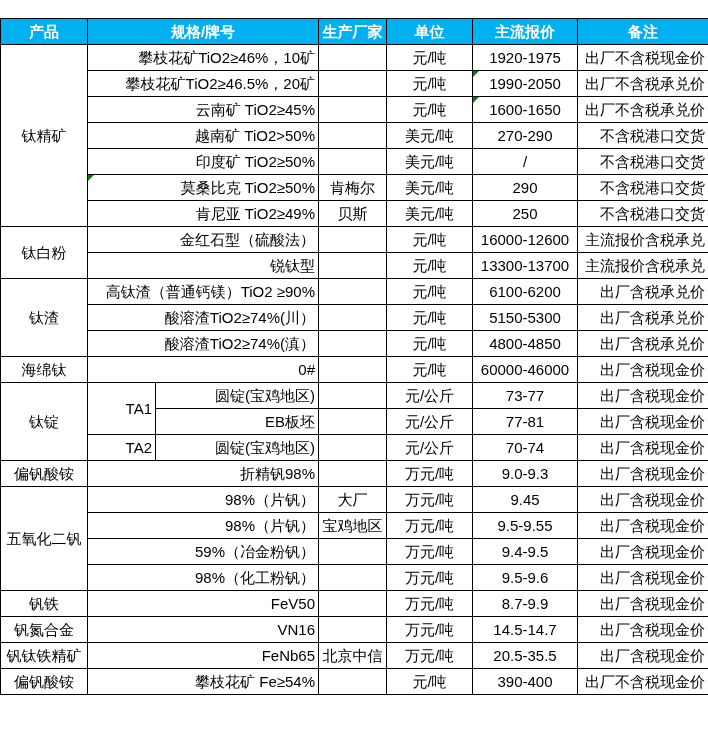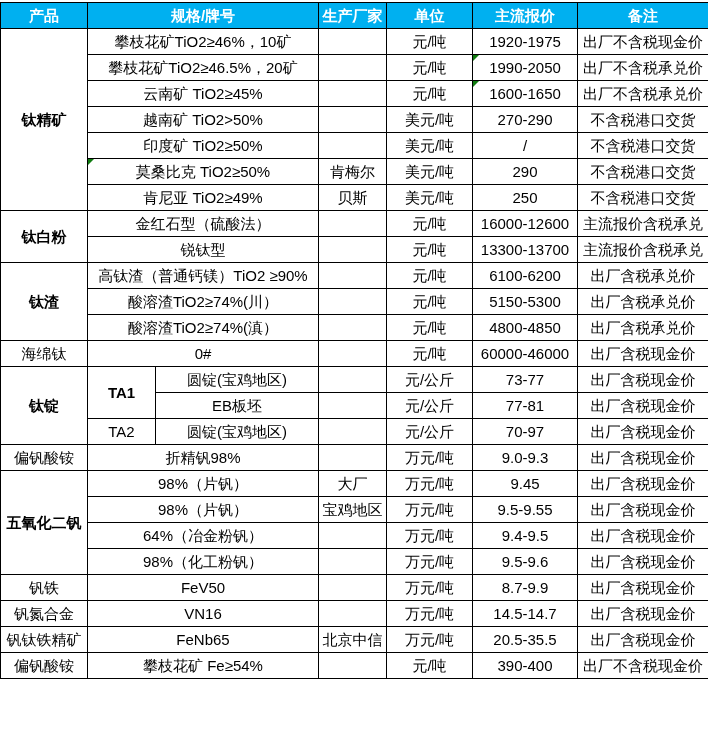--- a/index.html
+++ b/index.html
@@ -20,21 +20,21 @@
     width: 708px;
     height: 731px;
     background: #FFFFFF;
     position: relative;
     overflow: hidden;
   }
   table.price-table {
     border-collapse: collapse;
     table-layout: fixed;
     width: 708px;
-    margin-top: 2px;
+    margin-top: 18px;
   }
   table.price-table th,
   table.price-table td {
     border: 1px solid var(--border-color);
     height: 25px;
     padding: 0 3px;
     font-size: 15px;
     line-height: 25px;
     color: var(--text-color);
     background: var(--cell-bg);
@@ -44,23 +44,23 @@
     vertical-align: middle;
   }
   table.price-table th {
     background: var(--header-bg);
     color: var(--header-text);
     font-weight: bold;
     text-align: center;
     font-size: 15px;
   }
   td.al-c { text-align: center; }
-  td.al-l { text-align: center; padding-left: 4px; }
+  td.al-l { text-align: right; padding-left: 4px; }
   
-  td[rowspan] { vertical-align: middle; font-weight: bold; }
+  td[rowspan] { vertical-align: middle; }
   .flag {
     position: absolute;
     top: 0;
     left: 0;
     width: 0;
     height: 0;
     border-top: 6px solid var(--flag-color);
     border-right: 6px solid transparent;
     pointer-events: none;
   }
@@ -199,21 +199,21 @@
           <td class="al-c"></td>
           <td class="al-c">元/公斤</td>
           <td class="al-c">77-81</td>
           <td class="al-l">出厂含税现金价</td>
         </tr>
         <tr>
           <td class="al-l">TA2</td>
           <td class="al-l">圆锭(宝鸡地区)</td>
           <td class="al-c"></td>
           <td class="al-c">元/公斤</td>
-          <td class="al-c">70-97</td>
+          <td class="al-c">70-74</td>
           <td class="al-l">出厂含税现金价</td>
         </tr>
         <tr>
           <td class="al-c">偏钒酸铵</td>
           <td colspan="2" class="al-l">折精钒98%</td>
           <td class="al-c"></td>
           <td class="al-c">万元/吨</td>
           <td class="al-c">9.0-9.3</td>
           <td class="al-l">出厂含税现金价</td>
         </tr>
@@ -226,21 +226,21 @@
           <td class="al-l">出厂含税现金价</td>
         </tr>
         <tr>
           <td colspan="2" class="al-l">98%（片钒）</td>
           <td class="al-c">宝鸡地区</td>
           <td class="al-c">万元/吨</td>
           <td class="al-c">9.5-9.55</td>
           <td class="al-l">出厂含税现金价</td>
         </tr>
         <tr>
-          <td colspan="2" class="al-l">64%（冶金粉钒）</td>
+          <td colspan="2" class="al-l">59%（冶金粉钒）</td>
           <td class="al-c"></td>
           <td class="al-c">万元/吨</td>
           <td class="al-c">9.4-9.5</td>
           <td class="al-l">出厂含税现金价</td>
         </tr>
         <tr>
           <td colspan="2" class="al-l">98%（化工粉钒）</td>
           <td class="al-c"></td>
           <td class="al-c">万元/吨</td>
           <td class="al-c">9.5-9.6</td>

